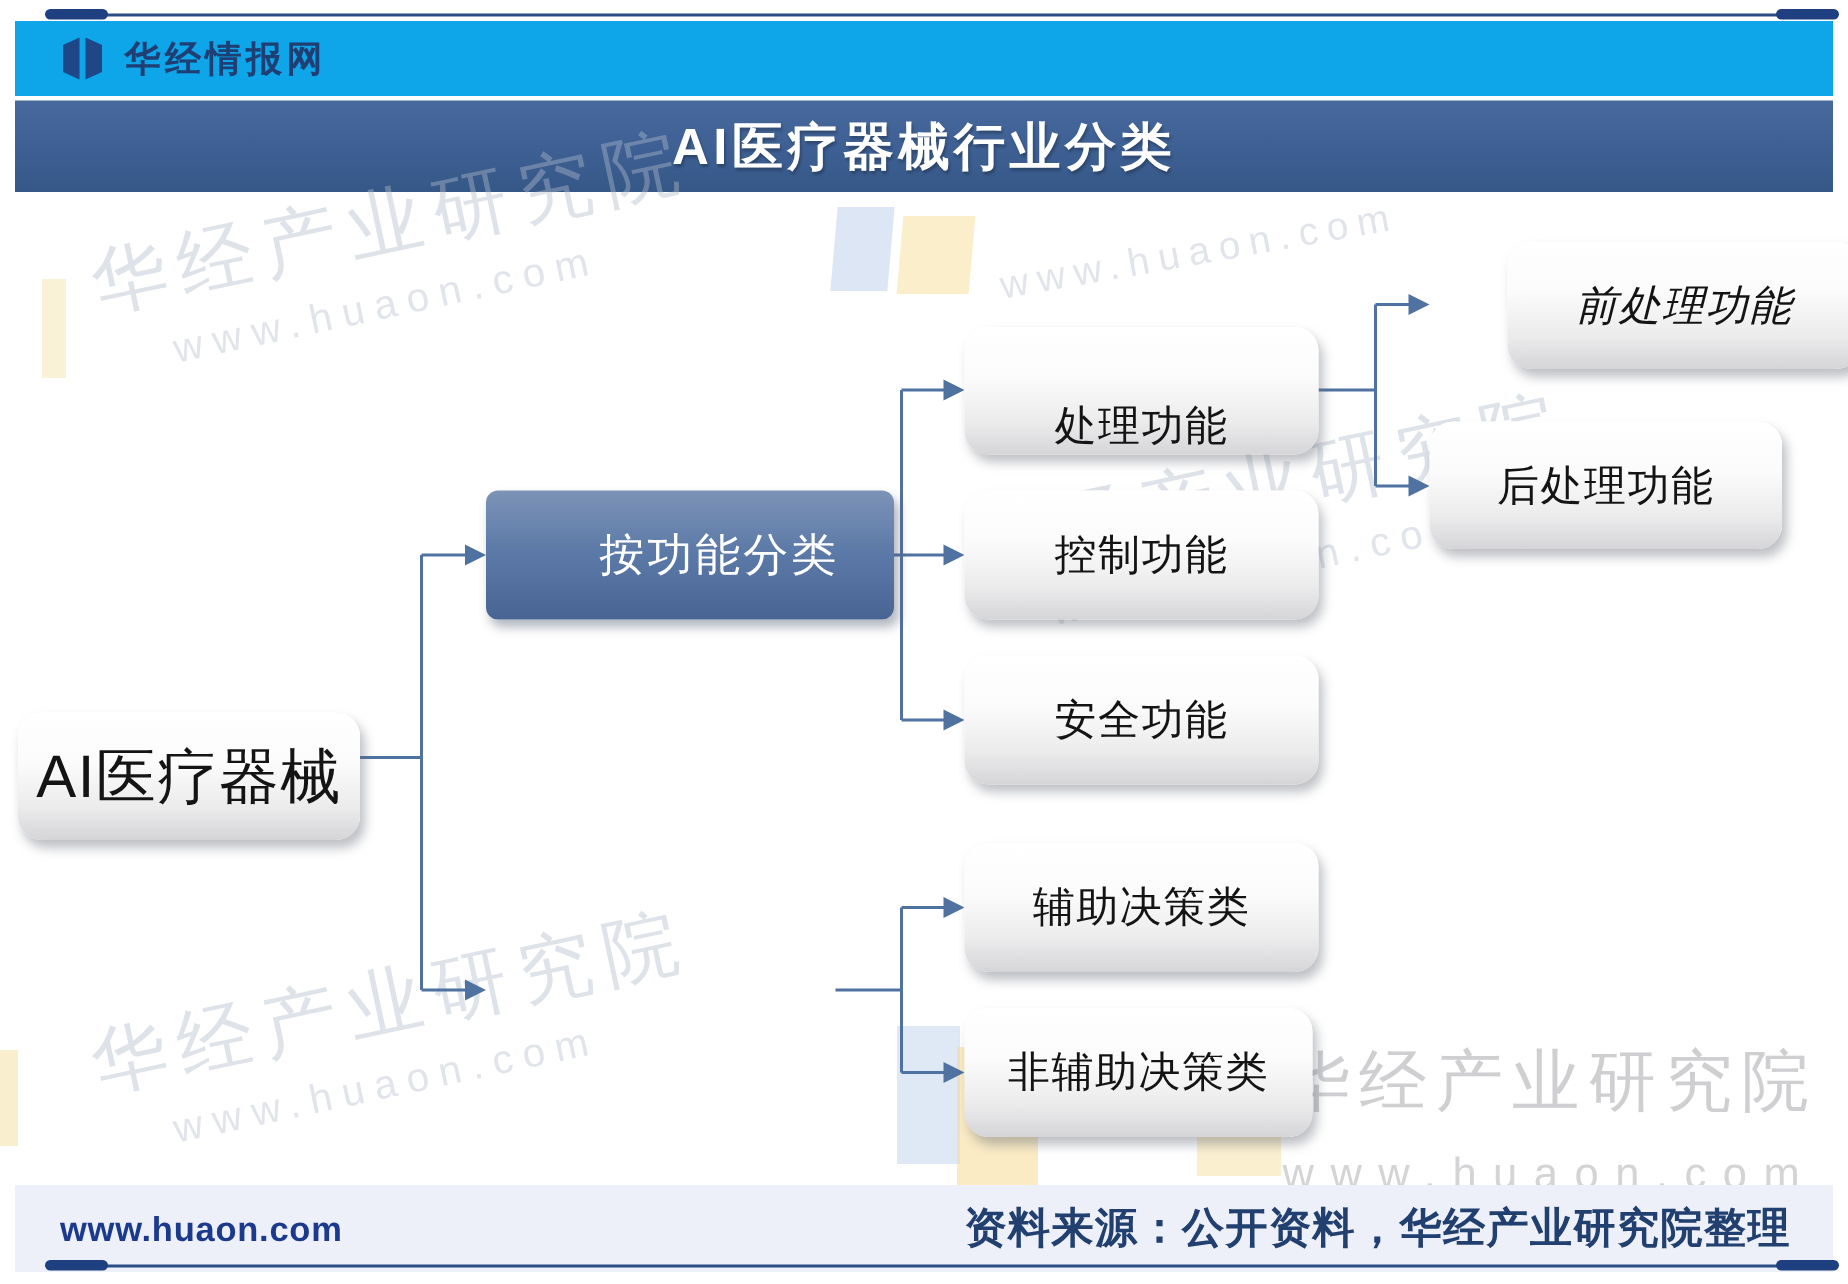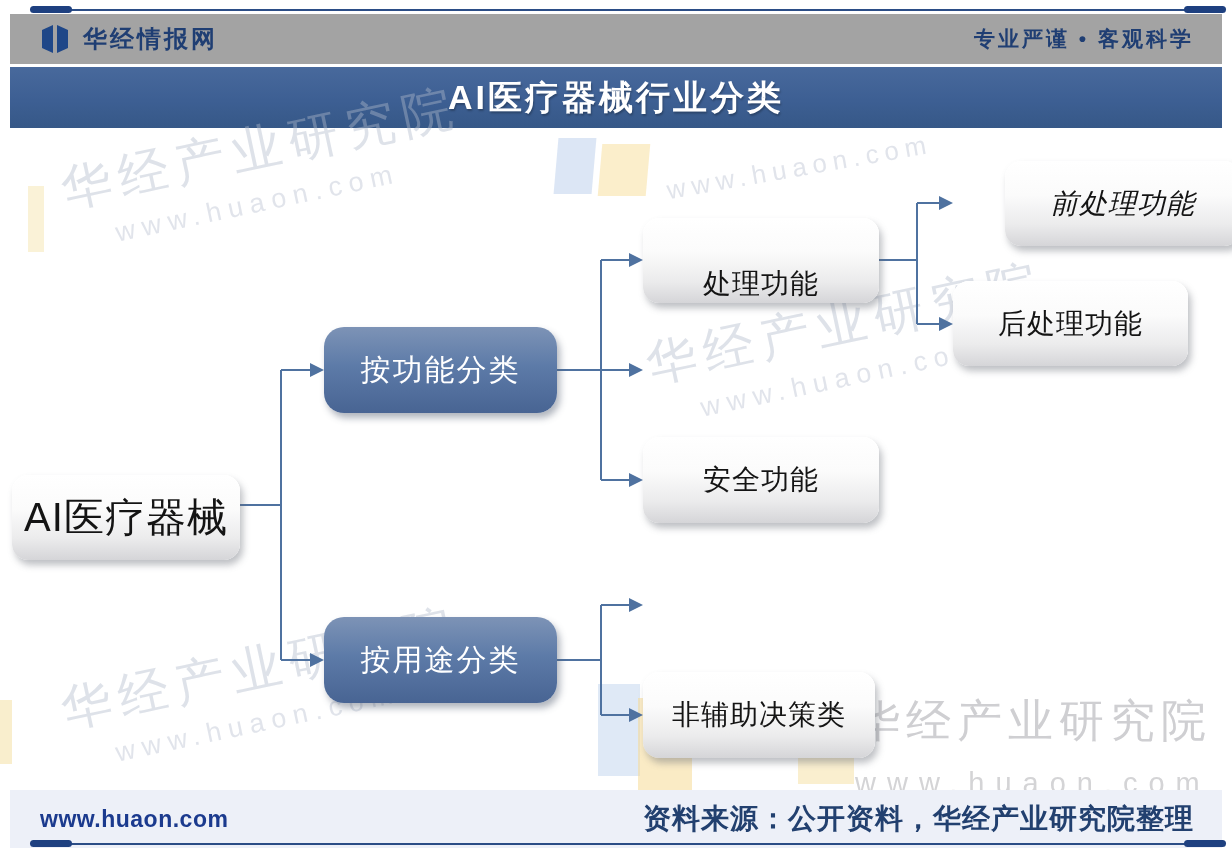--- a/index.html
+++ b/index.html
@@ -8,21 +8,21 @@
     font-family:"Liberation Sans",sans-serif;
   }
   
   .rule{position:absolute;left:32px;right:8px;height:2px;background:#2b4d86;z-index:5;}
   .rule-top{top:9px;}
   .rule-bottom{top:843px;}
   .cap{position:absolute;width:42px;height:7px;border-radius:4px;background:#1e4080;top:-3px;}
   .cap-l{left:-2px;}
   .cap-r{right:-2px;}
   
-  .hdr{position:absolute;left:10px;right:10px;top:14px;height:50px;background:#a3a3a3;
+  .hdr{position:absolute;left:10px;right:10px;top:14px;height:50px;background:#0ea5e9;
     display:flex;align-items:center;justify-content:space-between;padding:0 28px 0 30px;box-sizing:border-box;}
   .brand{display:flex;align-items:center;gap:13px;}
   .logo-svg{display:block;}
   .brand-txt{font-size:24px;color:#1f3e73;font-weight:600;letter-spacing:3px;}
   .slogan{font-size:21px;color:#1f3e73;font-weight:700;letter-spacing:3px;}
   
   .title-bar{position:absolute;left:10px;right:10px;top:67px;height:61px;
     background:linear-gradient(180deg,#48699c 0%,#3d5f93 55%,#365887 100%);
     display:flex;align-items:center;justify-content:center;}
   .title-bar span{color:#ffffff;font-size:34px;font-weight:bold;letter-spacing:3px;
@@ -31,22 +31,22 @@
   .canvas{position:absolute;left:0;right:0;top:128px;height:664px;background:#ffffff;}
   .connectors{position:absolute;left:0;top:0;z-index:2;}
   
   .node{position:absolute;display:flex;align-items:center;justify-content:center;z-index:3;}
   .leaf{
     background:linear-gradient(180deg,#ffffff 0%,#fbfbfb 40%,#ebebec 75%,#d5d5d8 100%);
     border-radius:16px;color:#141414;font-size:28px;letter-spacing:1px;
     box-shadow:3px 5px 7px rgba(100,105,115,.42), inset 0 1px 0 #ffffff;}
   .blue{
     background:linear-gradient(180deg,#7d93b6 0%,#5d7ba8 45%,#486493 100%);
-    border-radius:20px;color:#ffffff;font-size:30px;letter-spacing:2px;
-    box-shadow:3px 5px 7px rgba(80,90,110,.45);}
+    border-radius:8px;color:#ffffff;font-size:30px;letter-spacing:2px;
+    box-shadow:3px 5px 7px rgba(80,90,110,.45);padding-left:39px;}
   .n-root{left:12px;top:347px;width:228px;height:85px;font-size:40px;text-align:center;}
   .n-func{left:324px;top:199px;width:233px;height:86px;}
   .n-usage{left:324px;top:489px;width:233px;height:86px;}
   .n-proc{left:643px;top:90px;width:236px;height:85px;align-items:flex-end;}
   .n-ctrl{left:643px;top:199px;width:236px;height:86px;}
   .n-safe{left:643px;top:309px;width:236px;height:86px;align-items:center;}
   .n-assist{left:643px;top:434px;width:236px;height:86px;}
   .n-nonassist{left:643px;top:544px;width:232px;height:86px;}
   .n-pre{left:1005px;top:33px;width:235px;height:85px;font-style:italic;}
   .n-post{left:953px;top:153px;width:235px;height:85px;}
@@ -88,21 +88,20 @@
   </div>
 
   <header class="hdr">
     <div class="brand">
       <svg class="logo-svg" width="30" height="30" viewBox="0 0 30 30" aria-hidden="true">
         <polygon points="2,6 13,1 13,29 2,24" fill="#1f4788"></polygon>
         <polygon points="28,6 17,1 17,29 28,24" fill="#1f4788"></polygon>
       </svg>
       <span class="brand-txt">华经情报网</span>
     </div>
-    <div class="slogan">专业严谨 • 客观科学</div>
   </header>
 
   <div class="title-bar">
     <span>AI医疗器械行业分类</span>
   </div>
 
   <div class="canvas">
 
     <i class="decor d-blue1"></i>
     <i class="decor d-yel1"></i>
@@ -149,38 +148,41 @@
       </g>
     </svg>
 
     <div class="node leaf n-root">
       <span>AI医疗器械</span>
     </div>
 
     <div class="node blue n-func">
       <span>按功能分类</span>
     </div>
-    <div class="node blue n-usage">
-      <span>按用途分类</span>
-    </div>
 
     <div class="node leaf n-proc">
       <span>处理功能</span>
+    </div>
+    <div class="node leaf n-ctrl">
+      <span>控制功能</span>
     </div>
     <div class="node leaf n-safe">
       <span>安全功能</span>
     </div>
 
     <div class="node leaf n-pre">
       <span>前处理功能</span>
     </div>
     <div class="node leaf n-post">
       <span>后处理功能</span>
     </div>
 
+    <div class="node leaf n-assist">
+      <span>辅助决策类</span>
+    </div>
     <div class="node leaf n-nonassist">
       <span>非辅助决策类</span>
     </div>
 
   </div>
 
   <footer class="ftr">
     <div class="site">www.huaon.com</div>
     <div class="source">资料来源：公开资料，华经产业研究院整理</div>
   </footer>

